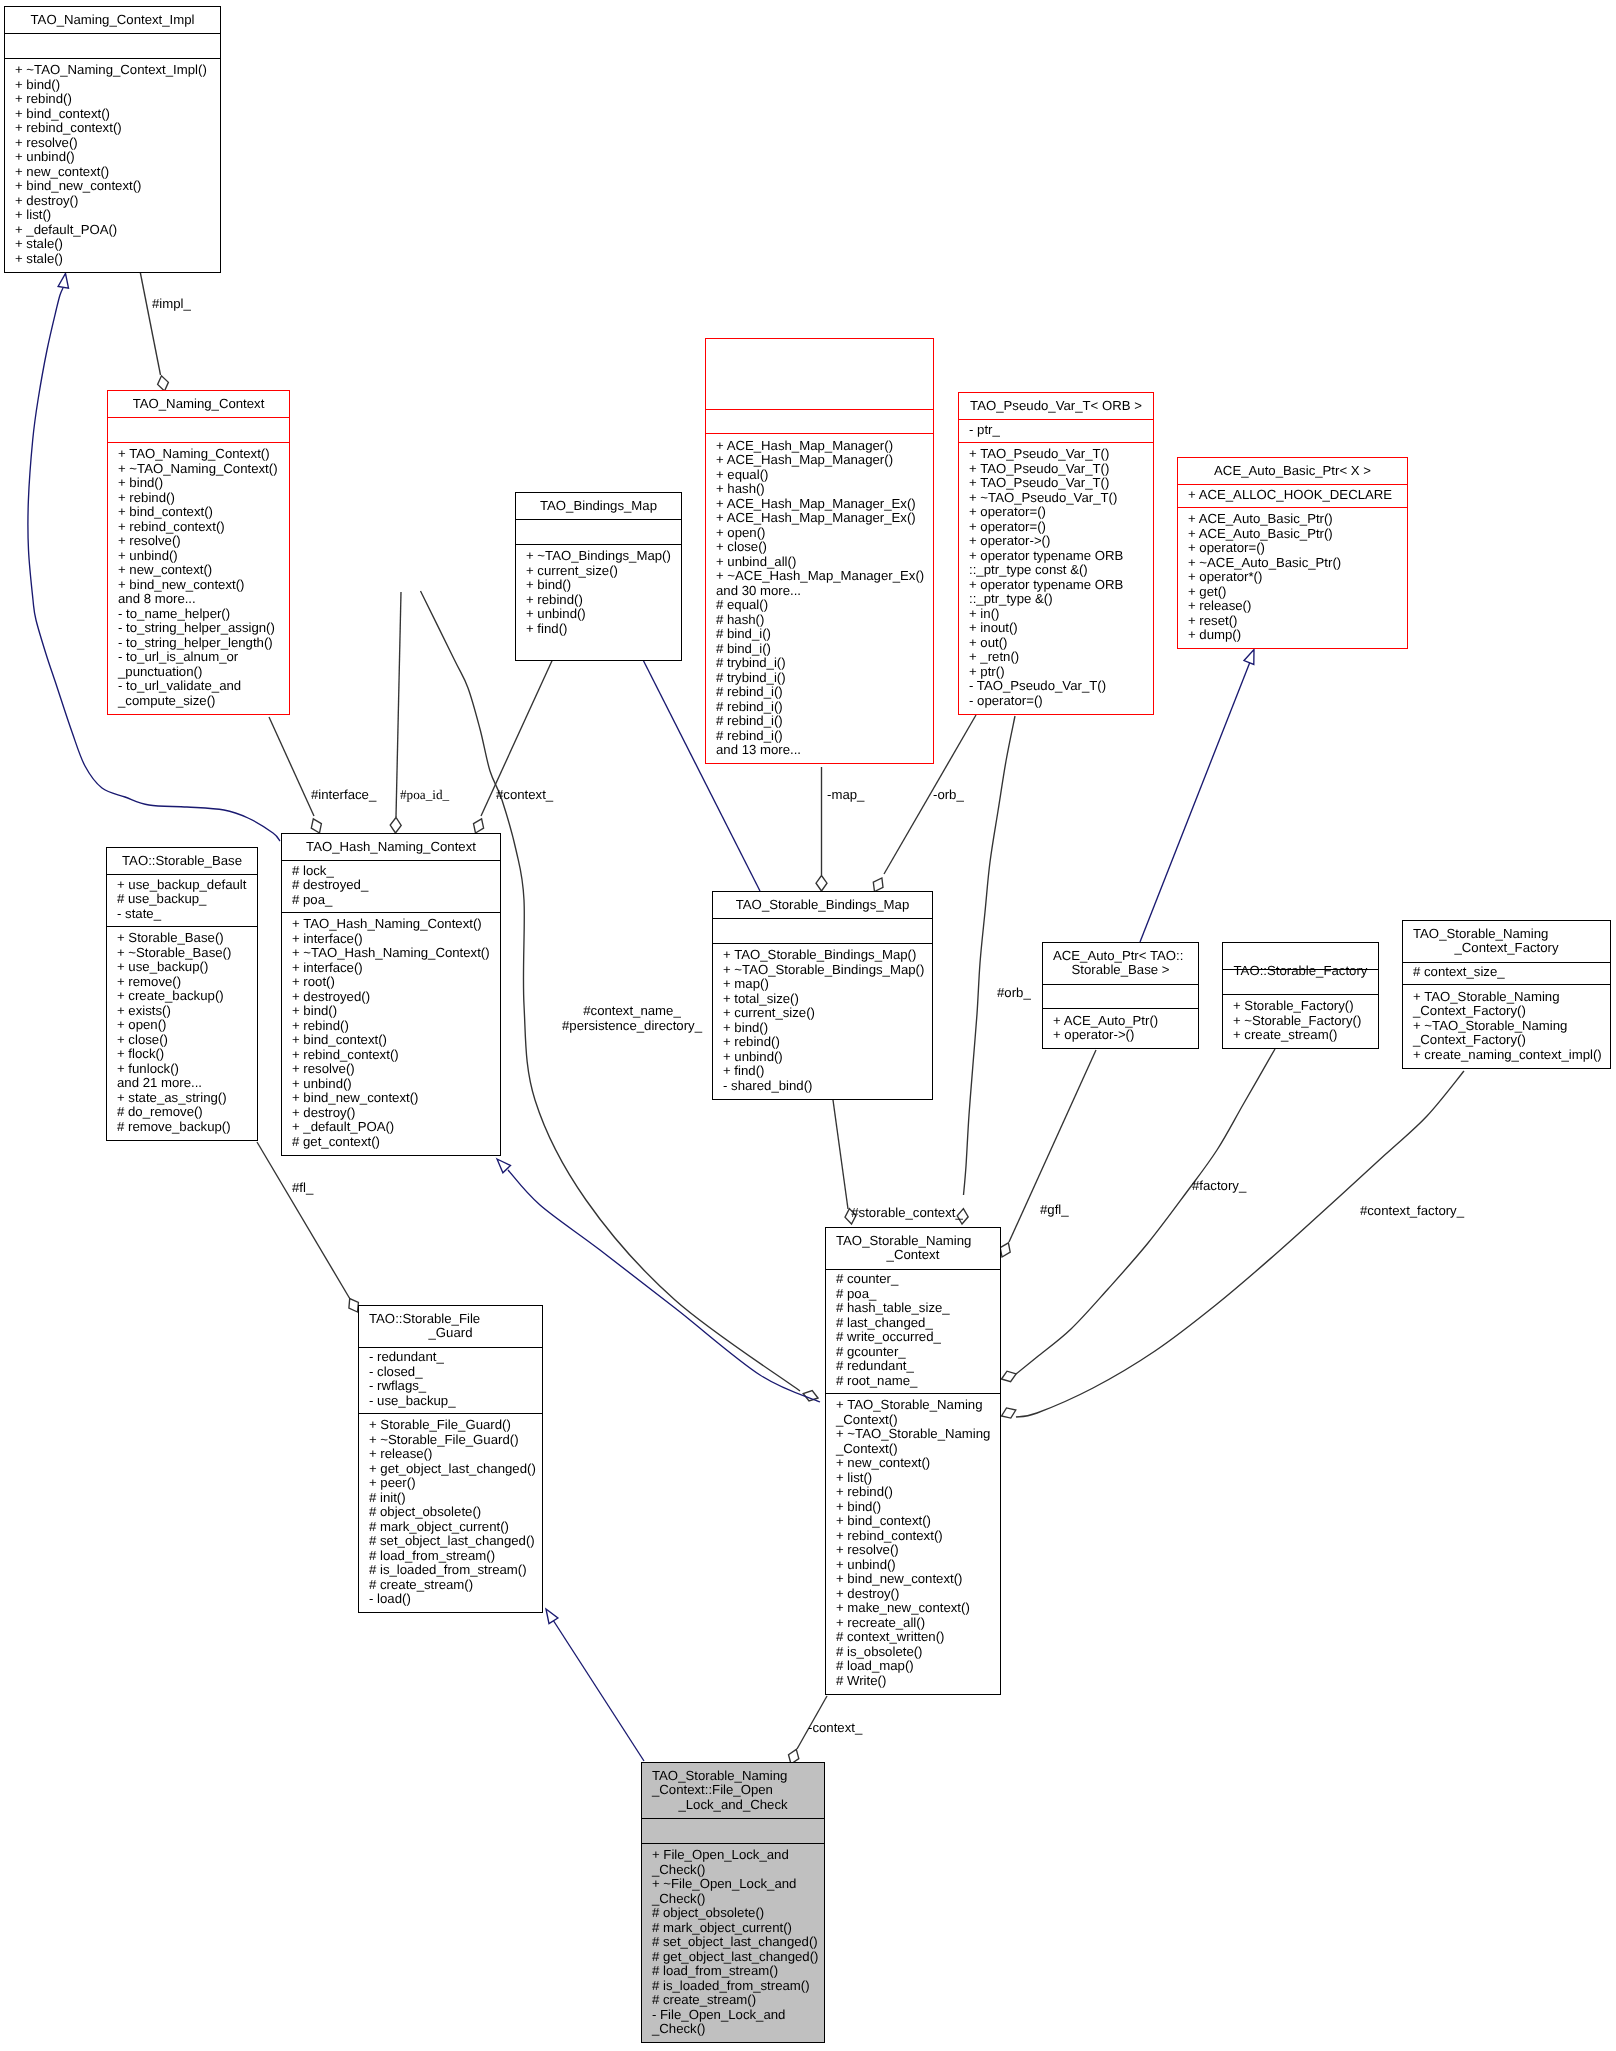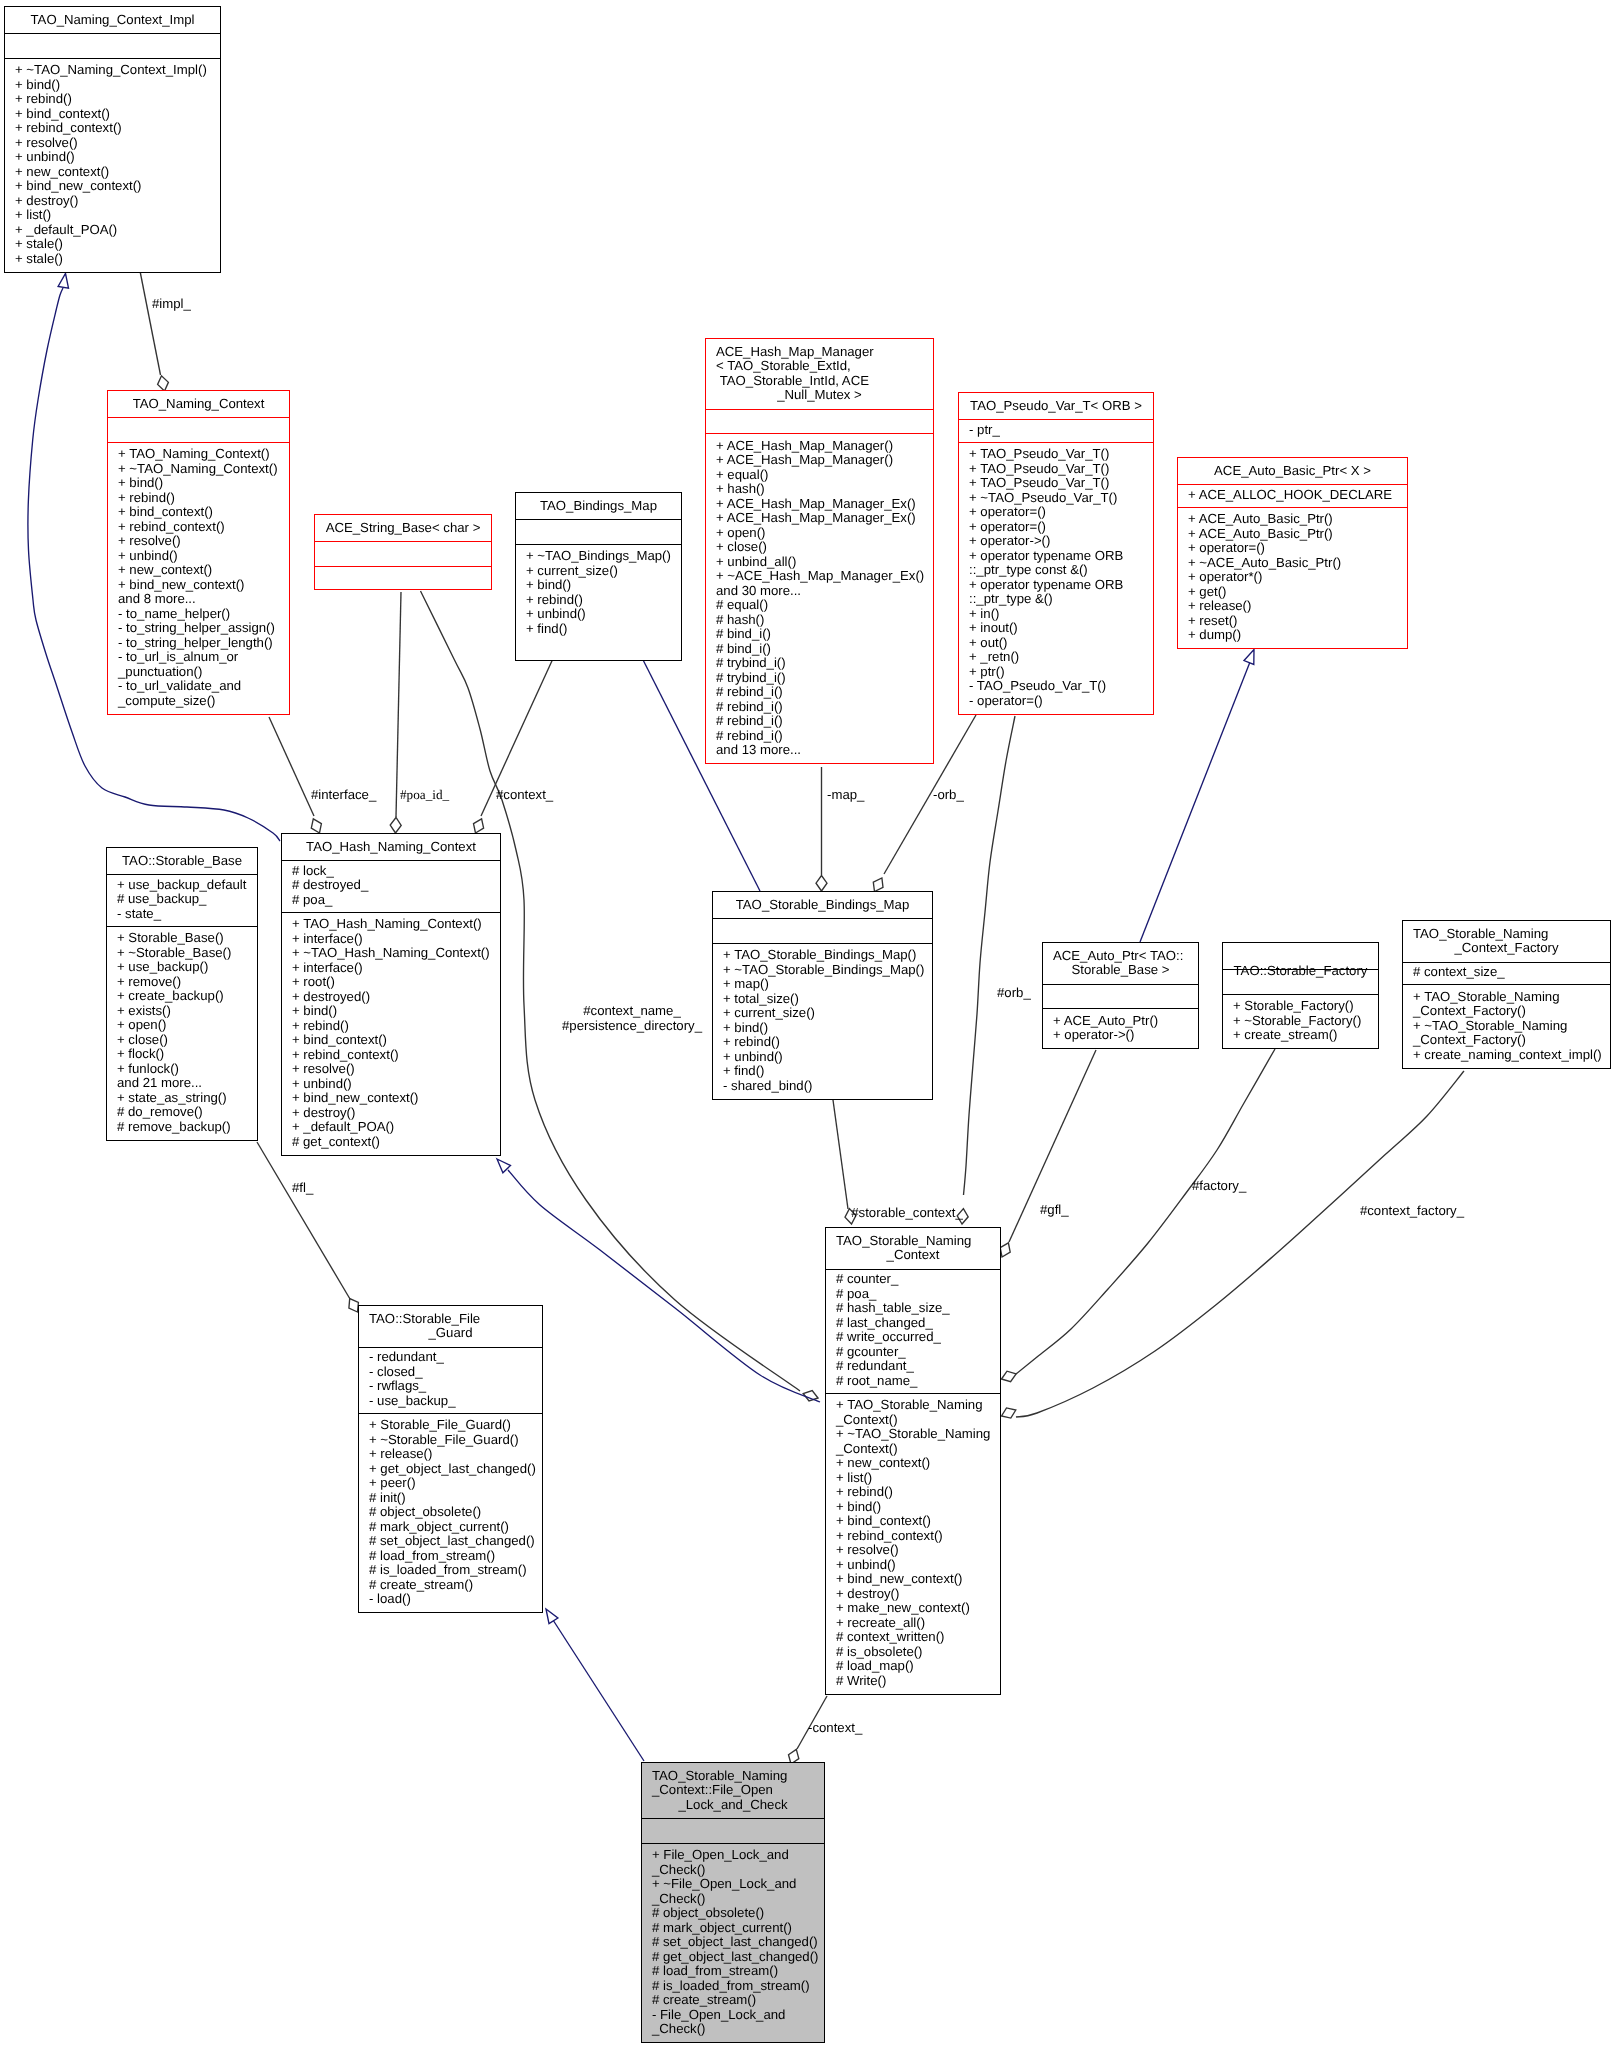--- a/index.html
+++ b/index.html
@@ -162,52 +162,37 @@
         <div class="row">and 8 more...</div>
         <div class="row">- to_name_helper()</div>
         <div class="row">- to_string_helper_assign()</div>
         <div class="row">- to_string_helper_length()</div>
         <div class="row">- to_url_is_alnum_or
 _punctuation()</div>
         <div class="row">- to_url_validate_and
 _compute_size()</div>
       </div>
 </div>
-<div class="node red" style="left:314px;top:514px;width:178px;height:76.4px;">
-  <div class="sec title" style="top:5.5px;height:20.9px">
-        <div class="row last">ACE_String_Base&lt; char &gt;</div>
-      </div>
-  <div class="divider" style="top:26.4px"></div>
-  <div class="sec attrs" style="top:29.9px;height:21.0px"></div>
-  <div class="divider" style="top:50.9px"></div>
-  <div class="sec methods" style="top:56.4px;height:19.0px"></div>
-</div>
 <div class="node" style="left:515px;top:492px;width:167px;height:169px;">
   <div class="sec title" style="top:5.5px;height:20.9px">
         <div class="row last">TAO_Bindings_Map</div>
       </div>
   <div class="divider" style="top:26.4px"></div>
   <div class="sec attrs" style="top:29.9px;height:21.0px"></div>
   <div class="divider" style="top:50.9px"></div>
   <div class="sec methods" style="top:56.4px;height:93.5px">
         <div class="row">+ ~TAO_Bindings_Map()</div>
         <div class="row">+ current_size()</div>
         <div class="row">+ bind()</div>
         <div class="row">+ rebind()</div>
         <div class="row">+ unbind()</div>
         <div class="row">+ find()</div>
       </div>
 </div>
 <div class="node red" style="left:705px;top:338px;width:229px;height:426.4px;">
-  <div class="sec title" style="top:5.5px;height:64.4px">
-        <div class="row">ACE_Hash_Map_Manager</div>
-        <div class="row">&lt; TAO_Storable_ExtId,</div>
-        <div class="row"> TAO_Storable_IntId, ACE</div>
-        <div class="row last">_Null_Mutex &gt;</div>
-      </div>
   <div class="divider" style="top:69.9px"></div>
   <div class="sec attrs" style="top:73.4px;height:21.0px"></div>
   <div class="divider" style="top:94.4px"></div>
   <div class="sec methods" style="top:99.9px;height:325.5px">
         <div class="row">+ ACE_Hash_Map_Manager()</div>
         <div class="row">+ ACE_Hash_Map_Manager()</div>
         <div class="row">+ equal()</div>
         <div class="row">+ hash()</div>
         <div class="row">+ ACE_Hash_Map_Manager_Ex()</div>
         <div class="row">+ ACE_Hash_Map_Manager_Ex()</div>

